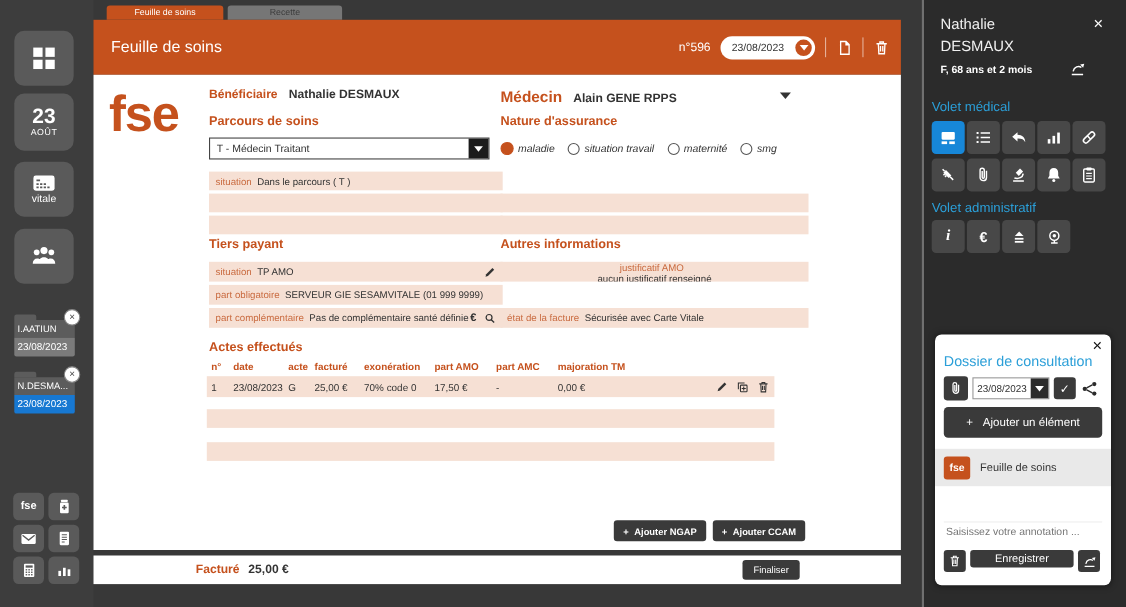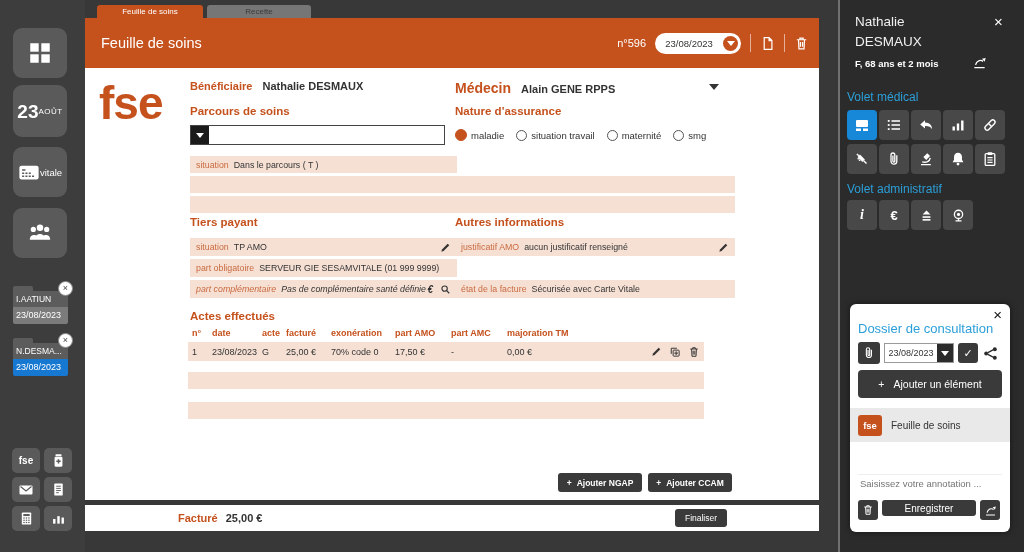--- a/index.html
+++ b/index.html
@@ -2,21 +2,21 @@
 <html><head>
 <meta charset="utf-8">
 <style>
   html,body{margin:0;padding:0;background:#383838;}
   #app{position:relative;width:1024px;height:552px;overflow:hidden;
        font-family:"Liberation Sans",sans-serif;background:#383838;}
   .ab{position:absolute;}
   
   .lsb{position:absolute;left:0;top:0;width:85px;height:552px;background:#3d3d3d;}
   .btnL{background:#5a5a5a;border-radius:9px;display:flex;align-items:center;justify-content:center;
-        flex-direction:row;color:#fff;cursor:pointer;}
+        flex-direction:column;color:#fff;cursor:pointer;}
   .sbtn{background:#5a5a5a;border-radius:5px;display:flex;align-items:center;justify-content:center;color:#fff;cursor:pointer;}
   .pcard{position:absolute;left:13px;width:55px;cursor:pointer;}
   .ptab{width:20px;height:5px;background:#5c5c5c;border-radius:2px 2px 0 0;}
   .pname{height:16px;background:#5c5c5c;color:#fff;font-size:8.5px;line-height:16px;padding:0 3px;
          white-space:nowrap;overflow:hidden;border-radius:0 2px 0 0;}
   .pdate{height:17px;color:#fff;font-size:9px;line-height:17px;padding:0 3px;border-radius:0 0 2px 2px;}
   .pclose{position:absolute;top:-5px;right:-5px;width:13px;height:13px;background:#fff;border:1px solid #888;
           border-radius:50%;color:#444;font-size:9px;line-height:12px;text-align:center;cursor:pointer;}
   
   .tab{position:absolute;top:5px;height:13px;font-size:8px;text-align:center;line-height:13px;
@@ -188,26 +188,27 @@
     <div class="ab" style="left:370px;top:12px;font-size:11px;">
       <span class="sect" style="font-size:14px;">Médecin</span>
       <span style="color:#333;font-weight:bold;margin-left:7px;">Alain GENE RPPS</span>
     </div>
     <div class="ab caret-dark" style="left:624px;top:16px;cursor:pointer;"></div>
 
     <div class="ab sect" style="left:105px;top:37px;">Parcours de soins</div>
     <div class="ab sect" style="left:370px;top:37px;">Nature d'assurance</div>
 
     <div class="ab" style="left:105px;top:57px;width:255px;height:20px;border:1px solid #444;display:flex;align-items:center;box-sizing:border-box;cursor:pointer;">
+      <span style="flex:1;font-size:9.5px;color:#333;padding-left:6px;">T - Médecin Traitant</span>
       <span style="width:18px;height:18px;background:#1b1b1b;display:flex;align-items:center;justify-content:center;">
         <span class="caret"></span>
       </span>
     </div>
 
-    <div class="ab" style="left:370px;top:61px;display:flex;align-items:center;">
+    <div class="ab" style="left:370px;top:61px;display:flex;align-items:center;font-style:italic;">
       <span class="radio sel"></span>
         <span class="rlbl">maladie</span>
       <span class="radio"></span>
         <span class="rlbl">situation travail</span>
       <span class="radio"></span>
         <span class="rlbl">maternité</span>
       <span class="radio"></span>
         <span class="rlbl">smg</span>
     </div>
 
@@ -227,33 +228,33 @@
       <span class="pval">TP AMO</span>
       <span class="rgap"></span>
       <svg class="ic" style="color:#333;cursor:pointer;" width="11" height="11" viewBox="0 0 16 16">
           <path fill="currentColor" d="M2 14l.9-3.2 8.3-8.3 2.3 2.3-8.3 8.3z"></path>
         </svg>
     </div>
     <div class="prow" style="left:105px;top:191px;width:255px;height:18px;">
       <span class="plabel">part obligatoire</span>
       <span class="pval">SERVEUR GIE SESAMVITALE  (01 999 9999)</span>
     </div>
-    <div class="prow" style="left:105px;top:212px;width:255px;height:18px;font-style:italic;">
+    <div class="prow" style="left:105px;top:212px;width:255px;height:18px;">
       <span class="plabel">part complémentaire</span>
       <span class="pval">Pas de complémentaire santé définie</span>
       <span class="rgap"></span>
       <span style="font-size:10px;font-weight:bold;color:#333;margin-right:7px;cursor:pointer;">€</span>
       <svg class="ic" style="color:#333;cursor:pointer;" width="11" height="11" viewBox="0 0 16 16">
           <circle cx="6.7" cy="6.7" r="3.9" fill="none" stroke="currentColor" stroke-width="1.6"></circle>
           <path stroke="currentColor" stroke-width="1.8" d="M9.6 9.6l3.8 3.8"></path>
         </svg>
     </div>
 
     <div class="ab sect" style="left:370px;top:148px;">Autres informations</div>
-    <div class="prow" style="left:370px;top:170px;width:268px;height:18px;">
+    <div class="prow" style="left:370px;top:170px;width:268px;height:18px;flex-direction:column;">
       <span class="plabel">justificatif AMO</span>
       <span class="pval">aucun justificatif renseigné</span>
       <span class="rgap"></span>
       <svg class="ic" style="color:#333;cursor:pointer;" width="11" height="11" viewBox="0 0 16 16">
           <path fill="currentColor" d="M2 14l.9-3.2 8.3-8.3 2.3 2.3-8.3 8.3z"></path>
         </svg>
     </div>
     <div class="prow" style="left:370px;top:212px;width:268px;height:18px;">
       <span class="plabel">état de la facture</span>
       <span class="pval">Sécurisée avec Carte Vitale</span>

